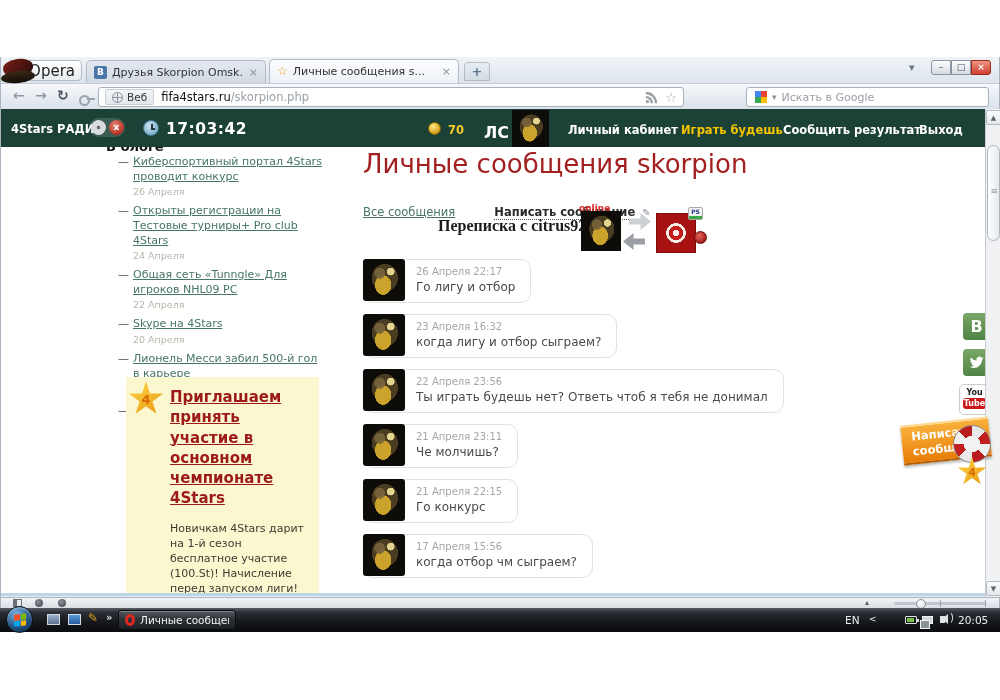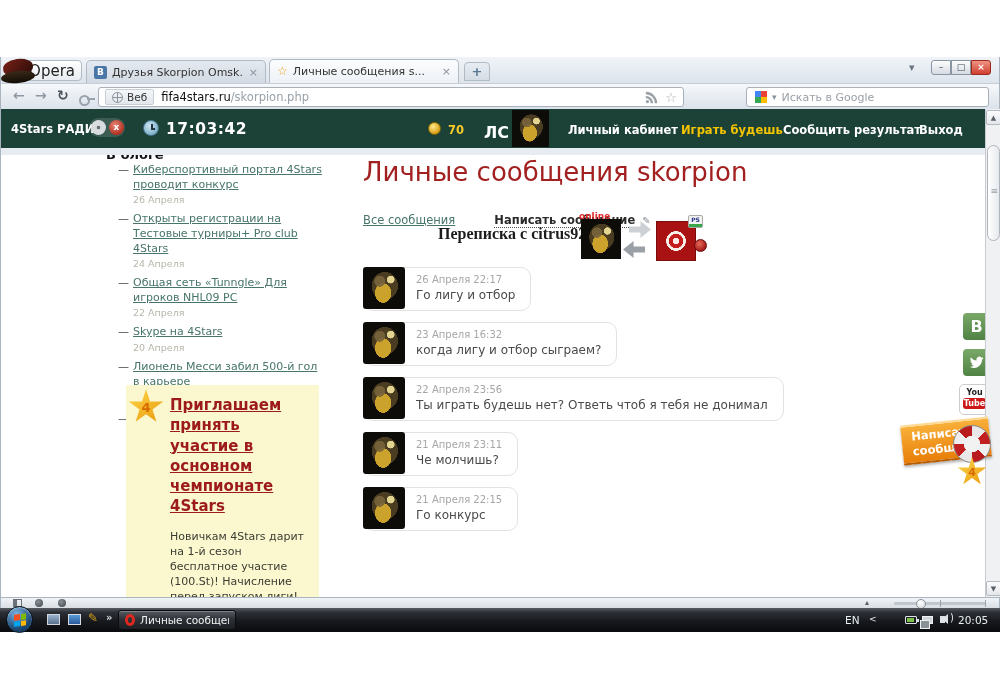--- a/index.html
+++ b/index.html
@@ -89,21 +89,21 @@
   .av-skorp { background:
     radial-gradient(circle at 66% 30%, rgba(235,220,150,.95) 0 9%, transparent 10%),
     radial-gradient(circle at 40% 34%, rgba(120,100,60,.9) 0 14%, transparent 15%),
     radial-gradient(ellipse at 48% 62%, #caa22c 0 26%, transparent 27%),
     radial-gradient(ellipse at 52% 45%, #4a3c20 0 42%, transparent 43%),
     #0e0c09; }
   .av-citrus { background:
     radial-gradient(circle at 50% 50%, #fce8e8 0 12%, #c41c1c 13% 26%, #f5efe8 27% 36%, #a81212 37% 100%); border:1px solid #7a0c0c; }
 
   
-  #page { position:absolute; left:0; top:98px; width:984px; height:449px; background:#fff; overflow:hidden; }
+  #page { position:absolute; left:0; top:90px; width:984px; height:449px; background:#fff; overflow:hidden; }
   .clip-head { position:absolute; left:105px; top:0; width:90px; height:5px; overflow:hidden; }
   .clip-head b { position:relative; top:-11px; font-size:13px; color:#111; }
 
   #news { position:absolute; left:117px; top:8px; width:205px; }
   .news-item { position:relative; padding-left:15px; margin-bottom:7px; }
   .news-dash { position:absolute; left:0; top:0; color:#444; font-size:11px; }
   .news-link { font-size:11px; line-height:1.33; color:#47756a; text-decoration:underline; display:block; }
   .news-date { font-size:9.5px; color:#b8b6aa; margin-top:2px; }
   .blog-link { position:relative; padding-left:15px; margin-top:10px; }
   .blog-link a { font-size:12px; font-weight:bold; color:#2e5c50; text-decoration:underline; }
@@ -402,20 +402,27 @@
           </div>
           <div class="msg-av av-skorp"></div>
         </div>
         <div class="msg">
           <div class="bubble">
             <div class="msg-date">21 Апреля 22:15</div>
             <div class="msg-text">Го конкурс</div>
           </div>
           <div class="msg-av av-skorp"></div>
         </div>
+        <div class="msg">
+          <div class="bubble">
+            <div class="msg-date">17 Апреля 15:56</div>
+            <div class="msg-text">когда отбор чм сыграем?</div>
+          </div>
+          <div class="msg-av av-skorp"></div>
+        </div>
       </div>
       <div class="footer-line"></div>
     </div>
 
     <div id="ic-hat">
       <div class="crown"></div>
       <div class="brim"></div>
     </div>
     <div class="sq-ic" id="ic-vk">В</div>
     <div class="sq-ic" id="ic-tw">

